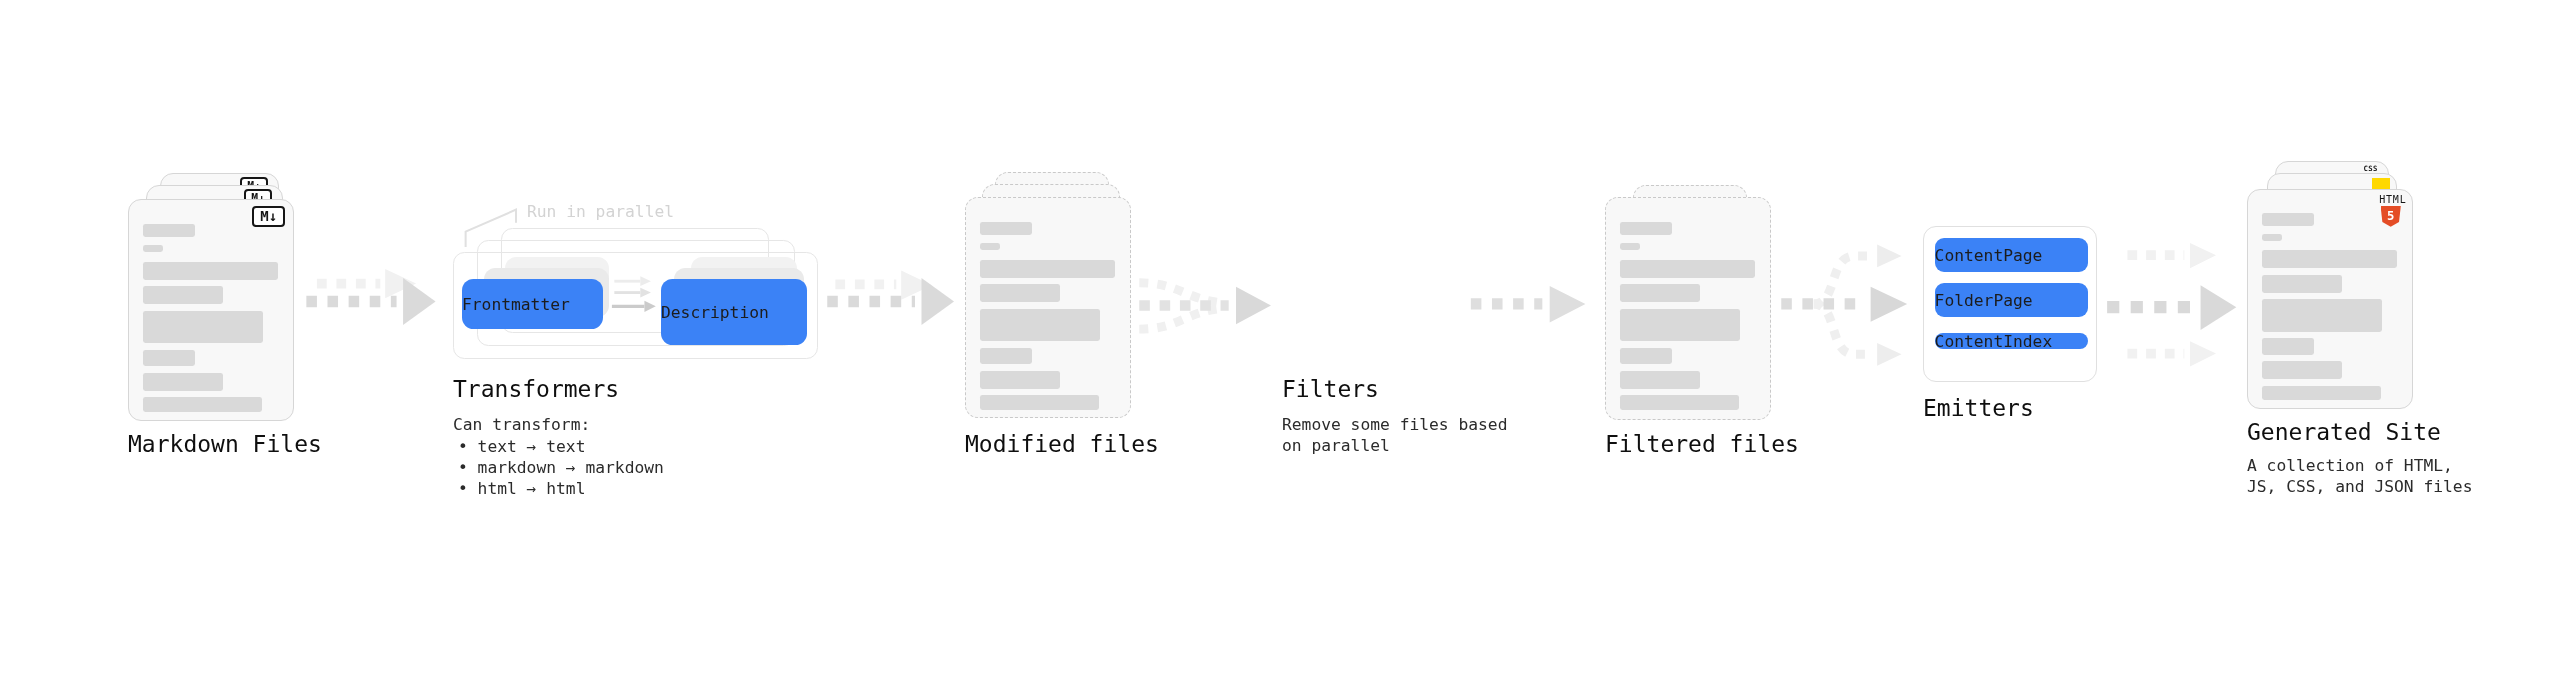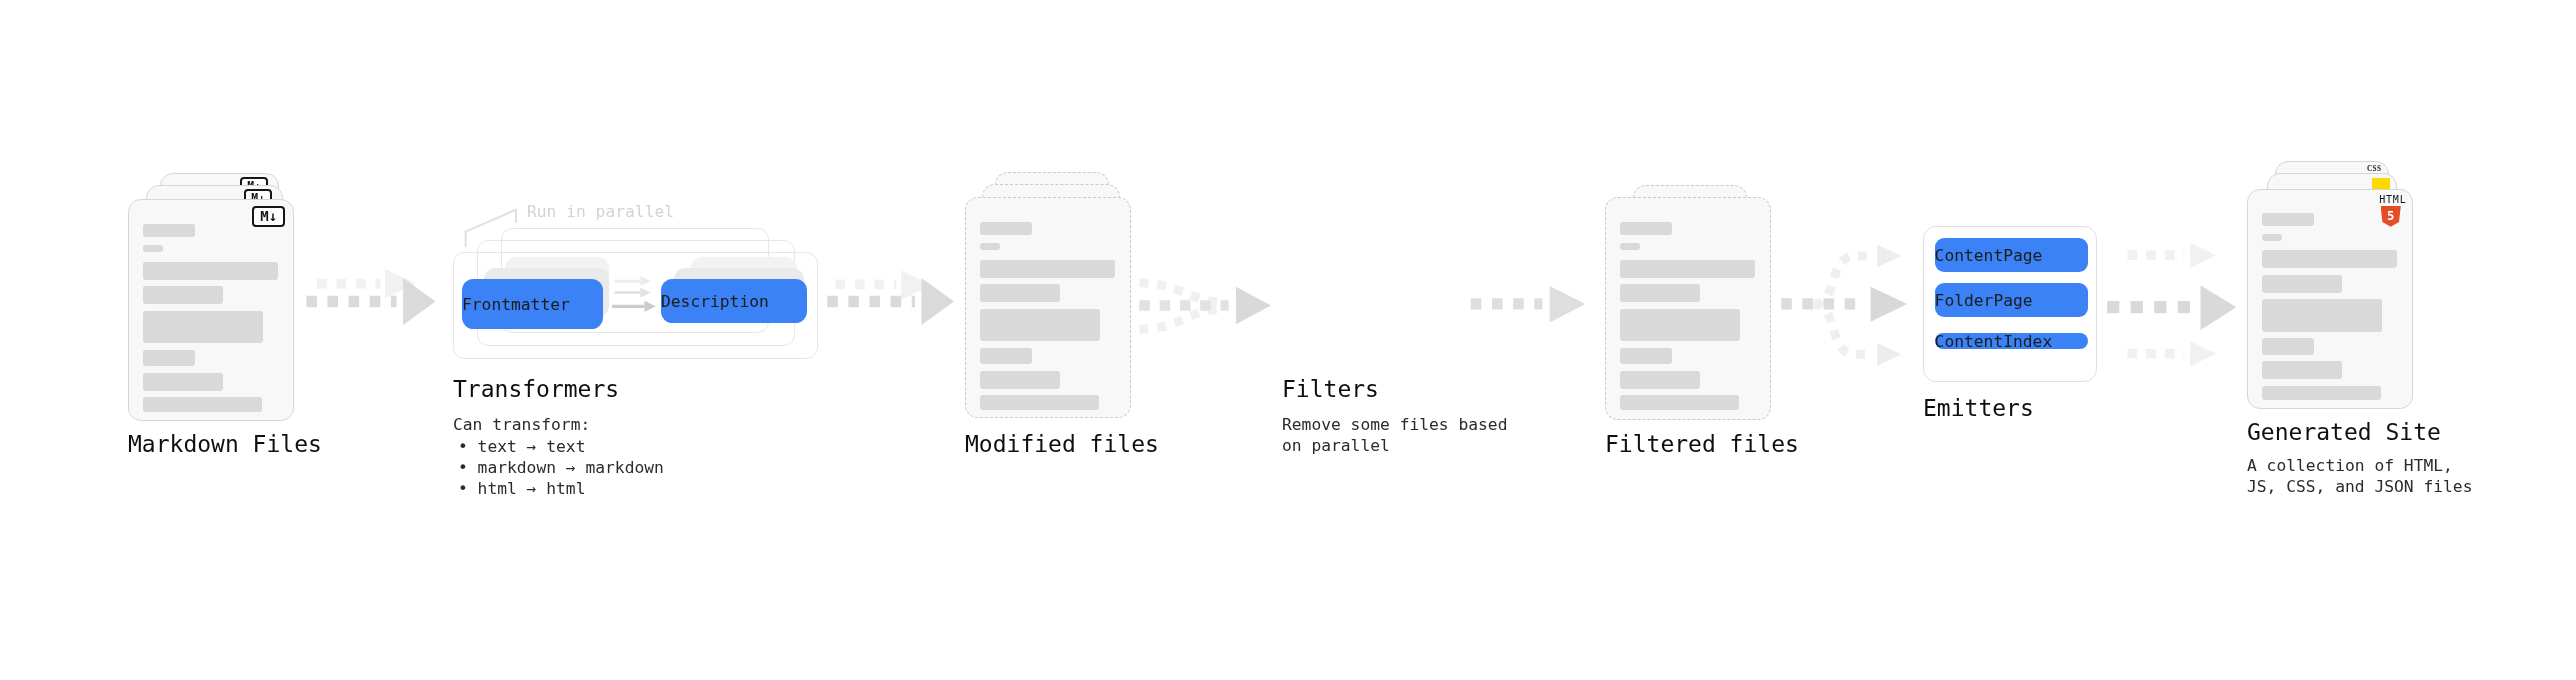--- a/index.html
+++ b/index.html
@@ -18,21 +18,21 @@
   .b5{width:120px;height:32.5px;margin-bottom:6.5px;}
   .b6{width:52px;height:16.3px;margin-bottom:6.5px;}
   .b7{width:80px;height:18px;margin-bottom:6.5px;}
   .b8{width:119px;height:14.6px;}
   
   .md-badge{position:absolute;width:32.5px;height:21px;background:#ffffff;border:2.4px solid #161616;
     border-radius:4.1px;display:flex;align-items:center;justify-content:center;
     font-weight:bold;font-size:14px;line-height:1;color:#161616;box-sizing:border-box;}
   .md-badge.sm{width:28px;height:18px;font-size:11.4px;border-width:2px;}
   
-  .css-icon{position:absolute;right:6.5px;top:3.3px;text-align:right;line-height:1;font-family:Liberation Serif, serif;}
+  .css-icon{position:absolute;right:6.5px;top:3.3px;text-align:left;line-height:1;}
   .css-icon .w{font-size:7.3px;font-weight:bold;color:#161616;letter-spacing:0.4px;}
   .css-bar{width:18px;height:3.3px;margin:0.8px auto 0;}
   .js-icon{position:absolute;right:5.7px;top:4.1px;width:18.7px;height:11.4px;}
   .html5-icon{position:absolute;right:9.8px;top:4.9px;width:23px;text-align:center;line-height:1;}
   .html5-word{font-size:10px;font-weight:normal;letter-spacing:0.8px;color:#161616;margin-bottom:0.8px;}
   .html5-shield{width:20.3px;height:21px;margin:0 auto;display:flex;align-items:center;justify-content:center;
     clip-path:polygon(0 0,100% 0,91% 78%,50% 100%,9% 78%);}
   .html5-shield span{color:#ffffff;font-weight:bold;font-size:12.2px;}
   
   .tbox{position:absolute;border:1.6px solid #e6e6e6;border-radius:11.4px;background:transparent;box-sizing:border-box;}
@@ -87,21 +87,21 @@
     <div class="tbox" style="left:501px;top:228px;width:268px;height:105px;"></div>
     <div class="tbox" style="left:477px;top:240px;width:318px;height:106px;"></div>
     <div class="tbox" style="left:453px;top:252px;width:365px;height:107px;"></div>
     <div class="ghost g2" style="left:505px;top:257px;width:104px;height:47px;"></div>
     <div class="ghost g1" style="left:484px;top:268px;width:125px;height:49px;"></div>
     <div class="pill" style="left:462px;top:279px;width:141px;height:50px;">
         <span>Frontmatter</span>
       </div>
     <div class="ghost g2" style="left:691px;top:257px;width:106px;height:47px;"></div>
     <div class="ghost g1" style="left:674px;top:268px;width:130px;height:49px;"></div>
-    <div class="pill" style="left:661px;top:279px;width:146px;height:44px;">
+    <div class="pill" style="left:661px;top:279px;width:146px;height:66px;">
         <span>Description</span>
       </div>
     <div class="note" style="left:527px;top:202px;">Run in parallel</div>
   </div>
   <div class="title" style="left:453px;top:377px;">Transformers</div>
   <div class="desc" style="left:453px;top:414px;">Can transform:</div>
   <div class="desc bullets" style="left:458px;top:436px;">
     <div>• text → text</div>
     <div>• markdown → markdown</div>
     <div>• html → html</div>

